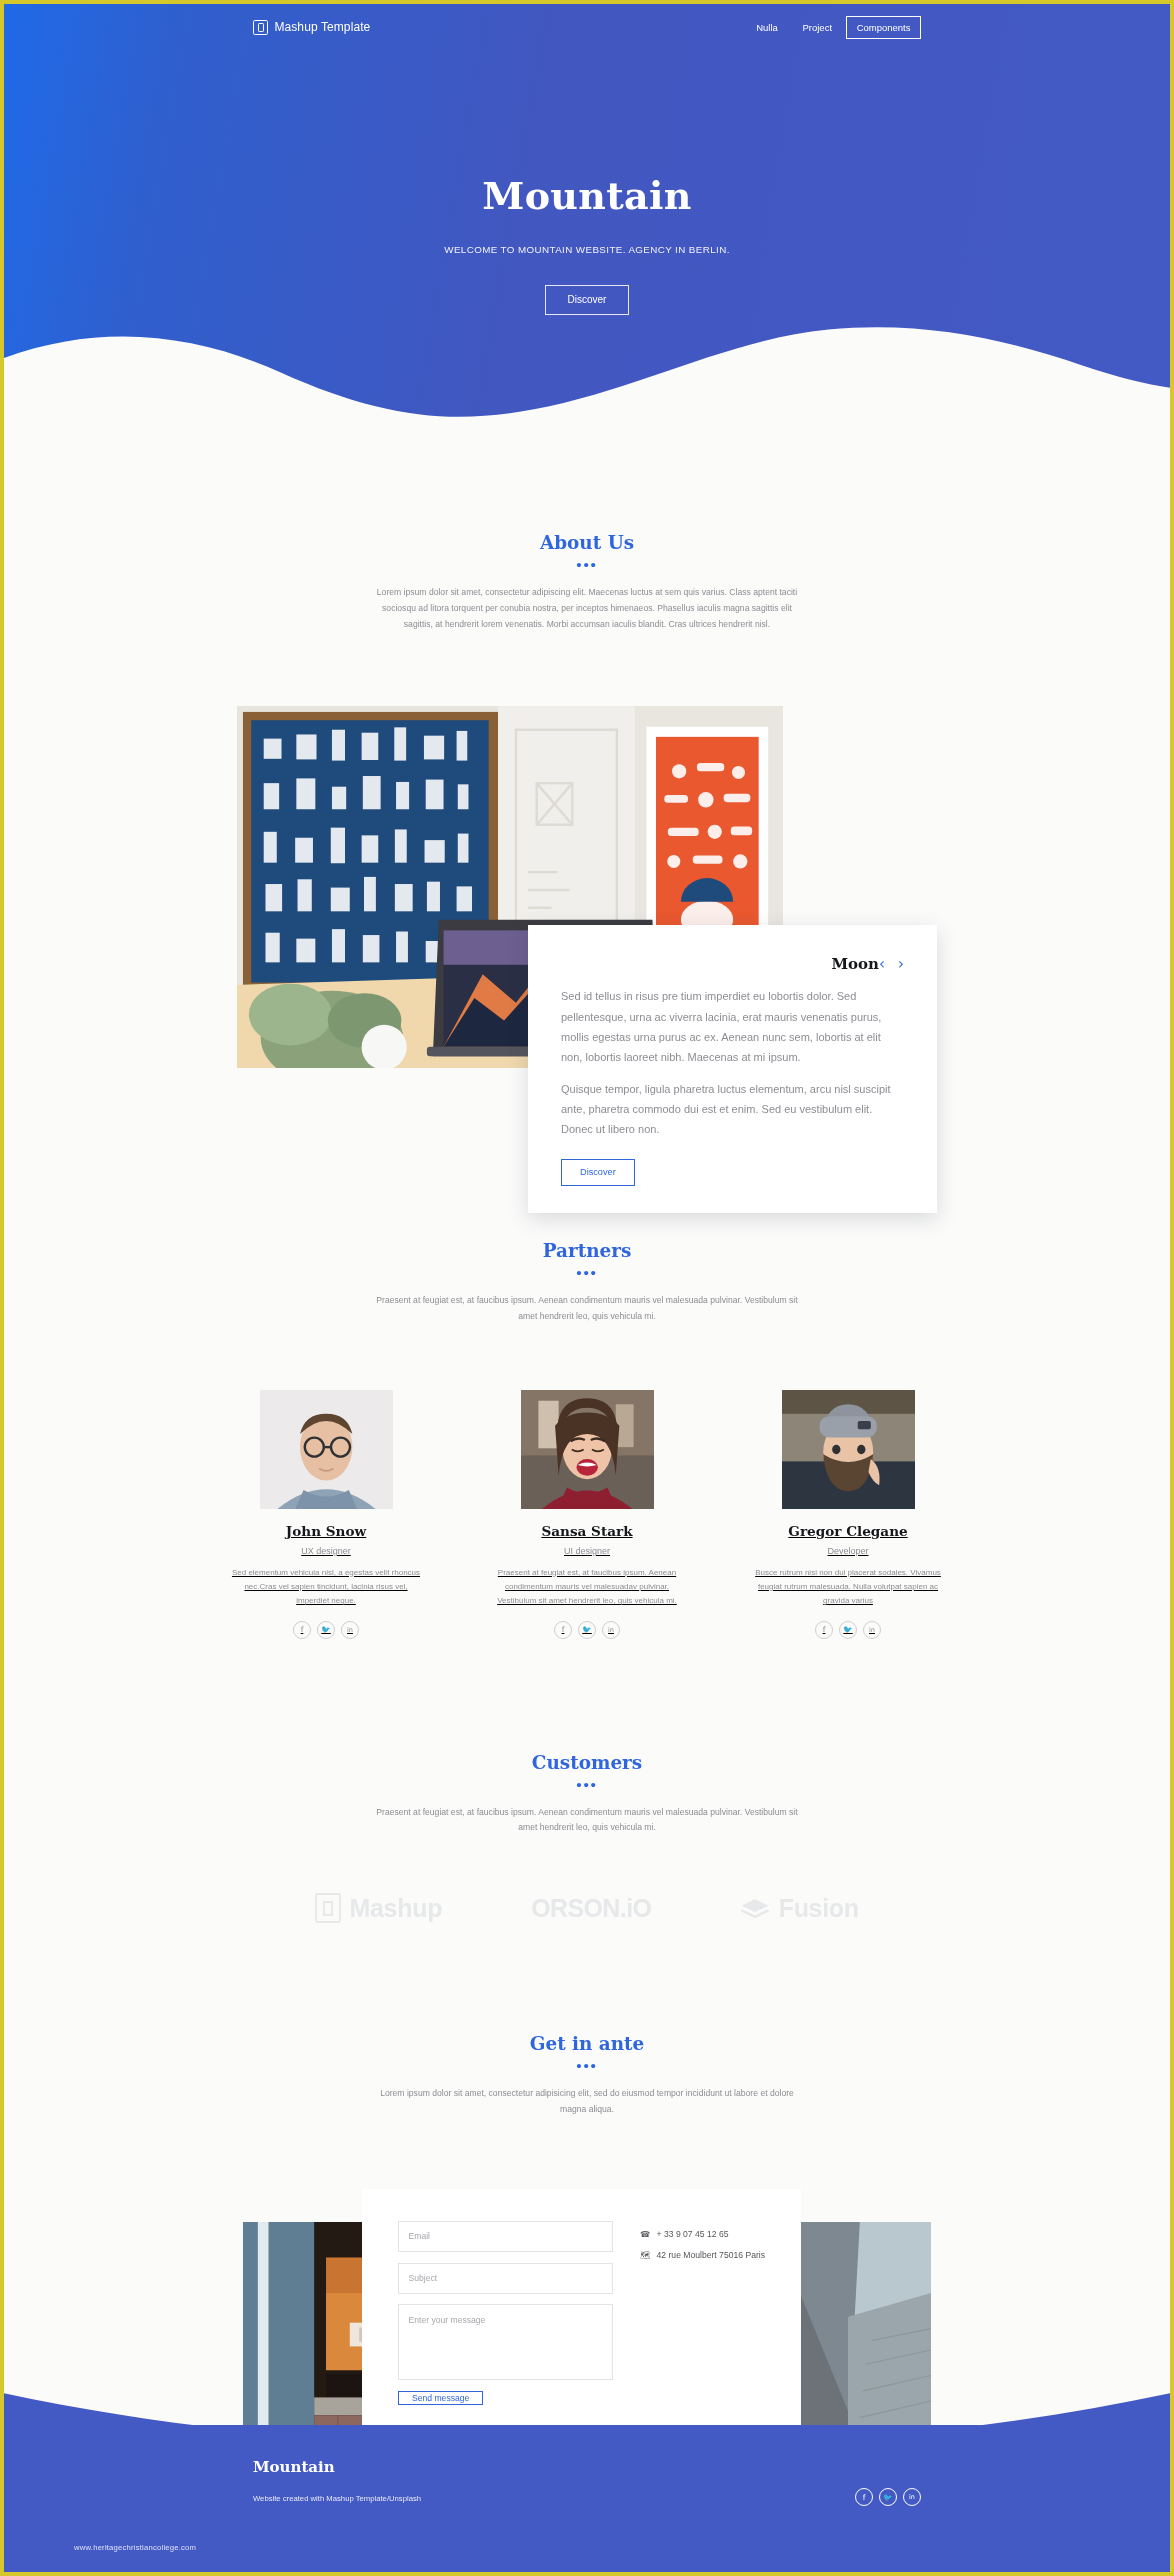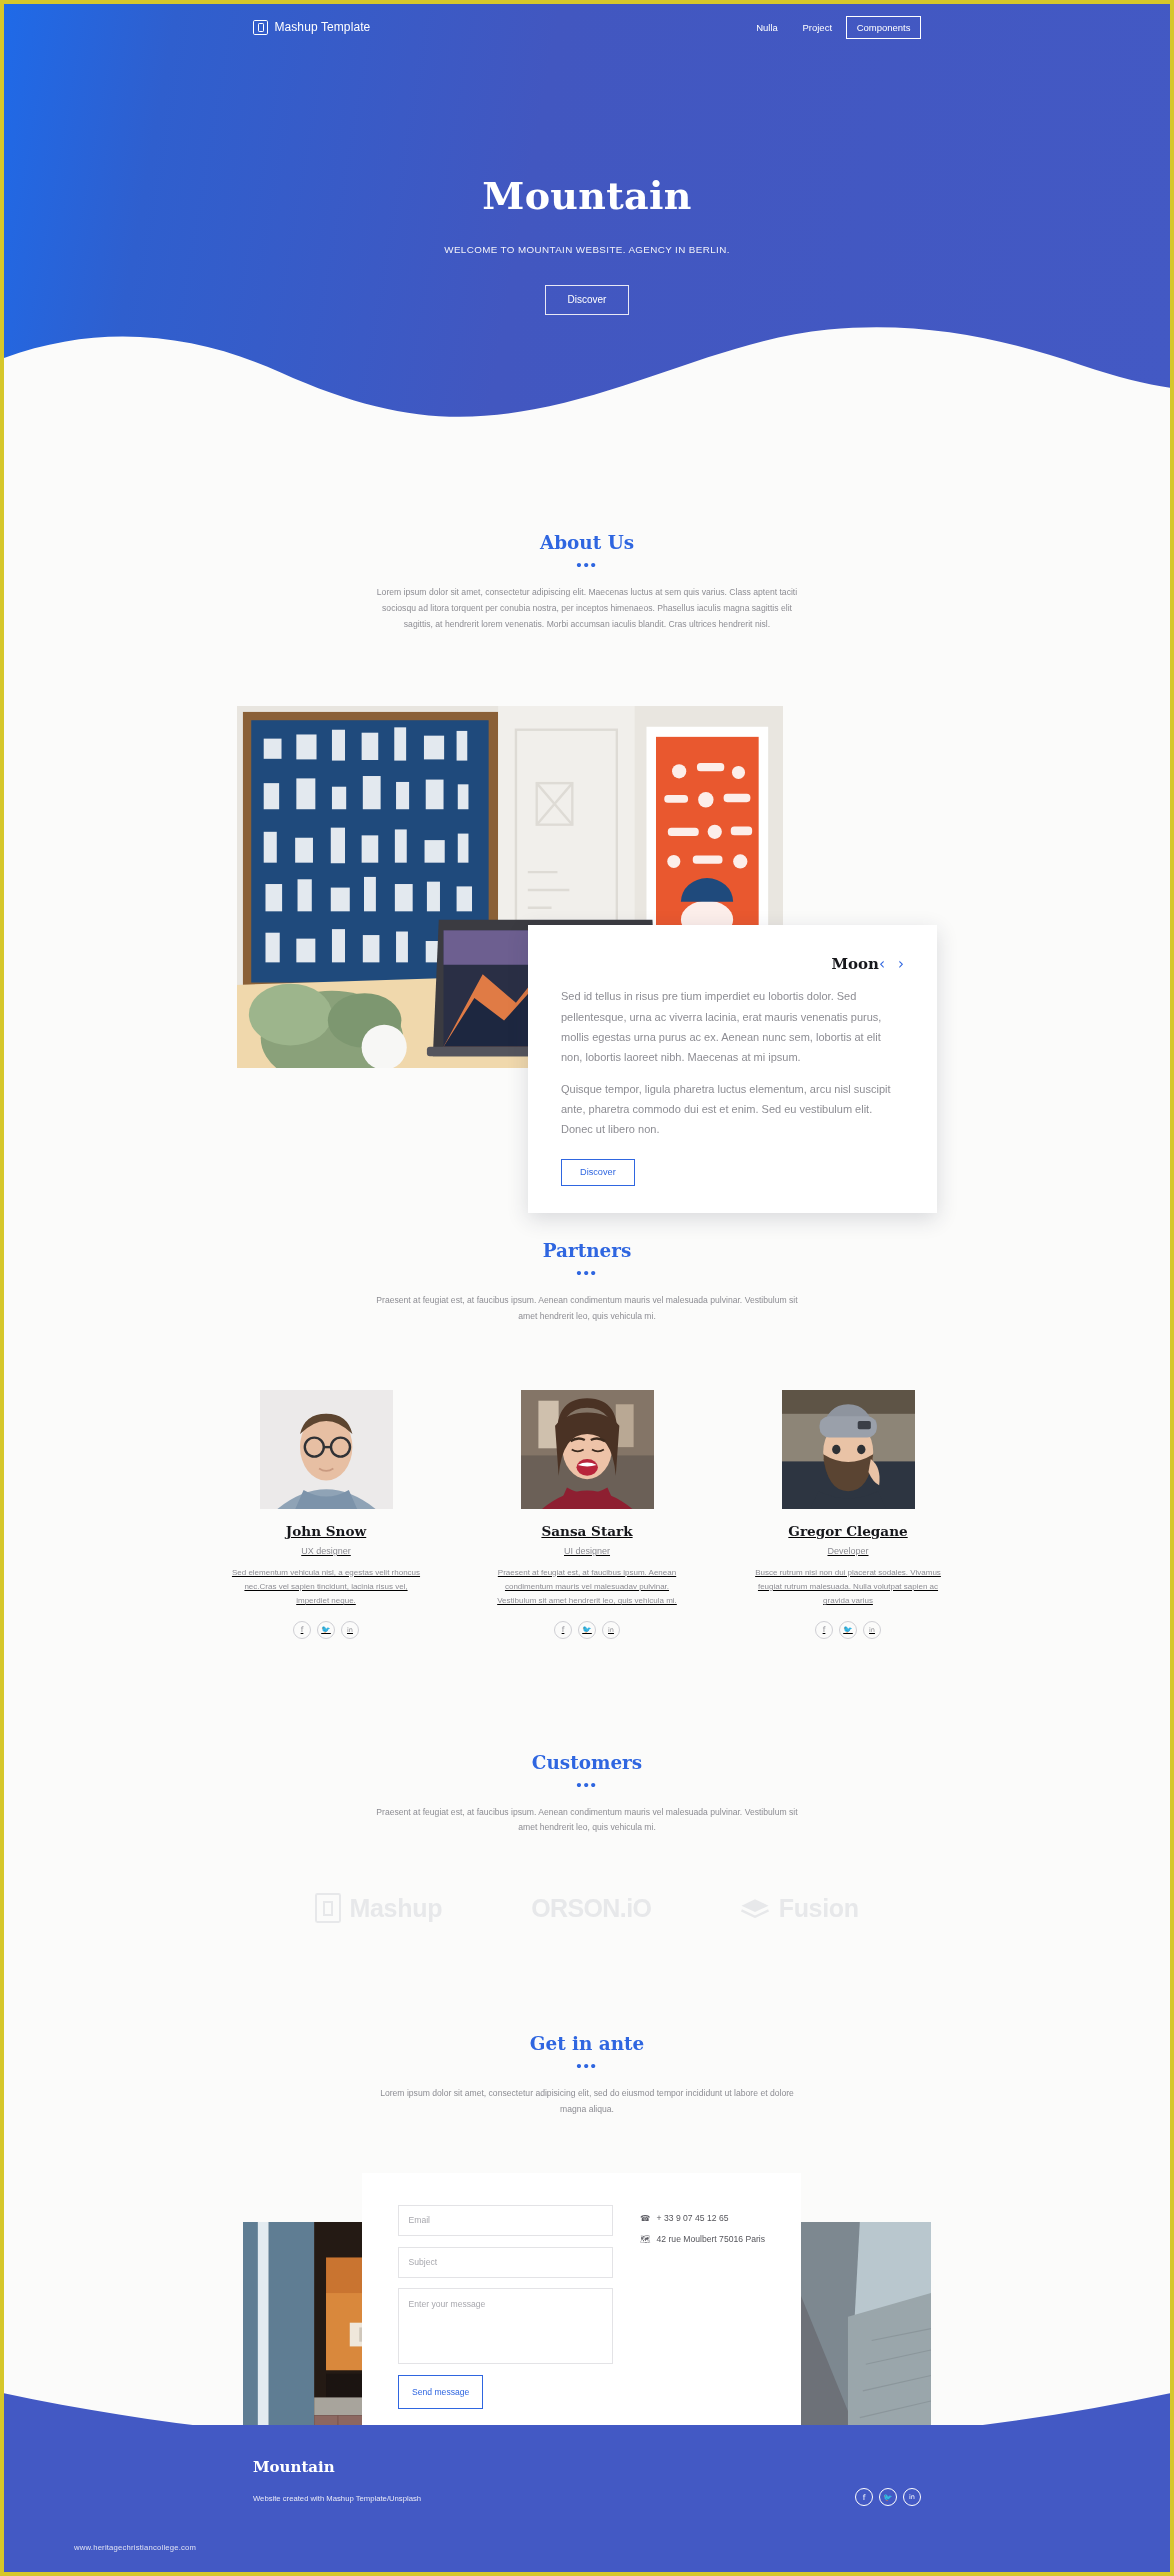--- a/index.html
+++ b/index.html
@@ -292,21 +292,21 @@
   }
   .contact-photo {
     position: absolute;
     left: 0; top: 49px;
     width: 688px; height: 218px;
     overflow: hidden;
   }
   .contact-photo svg { width: 100%; height: 100%; display: block; }
   .contact-panel {
     position: absolute;
-    left: 119px; top: 0;
+    left: 119px; top: 16px;
     width: 439px;
     background: #fff;
     padding: 32px 36px 38px;
     display: flex;
     gap: 27px;
   }
   .form-col { width: 225px; }
   .field {
     width: 100%;
     border: 0.6px solid #e3e3e6;
@@ -317,21 +317,21 @@
     font-family: "Liberation Sans", sans-serif;
     display: block;
     margin-bottom: 10.7px;
   }
   .field::placeholder { color: #a8a8ae; }
   textarea.field { height: 76px; resize: none; }
   .btn-send {
     color: #2f66e0;
     border: 0.6px solid #2f66e0;
     background: transparent;
-    padding: 11px 13px;
+    padding: 1px 13px;
     font-size: 8.6px;
     cursor: pointer;
     font-family: "Liberation Sans", sans-serif;
   }
   .info-col { padding-top: 8.3px; }
   .info-line {
     display: flex;
     align-items: center;
     gap: 7.1px;
     color: #55555b;

